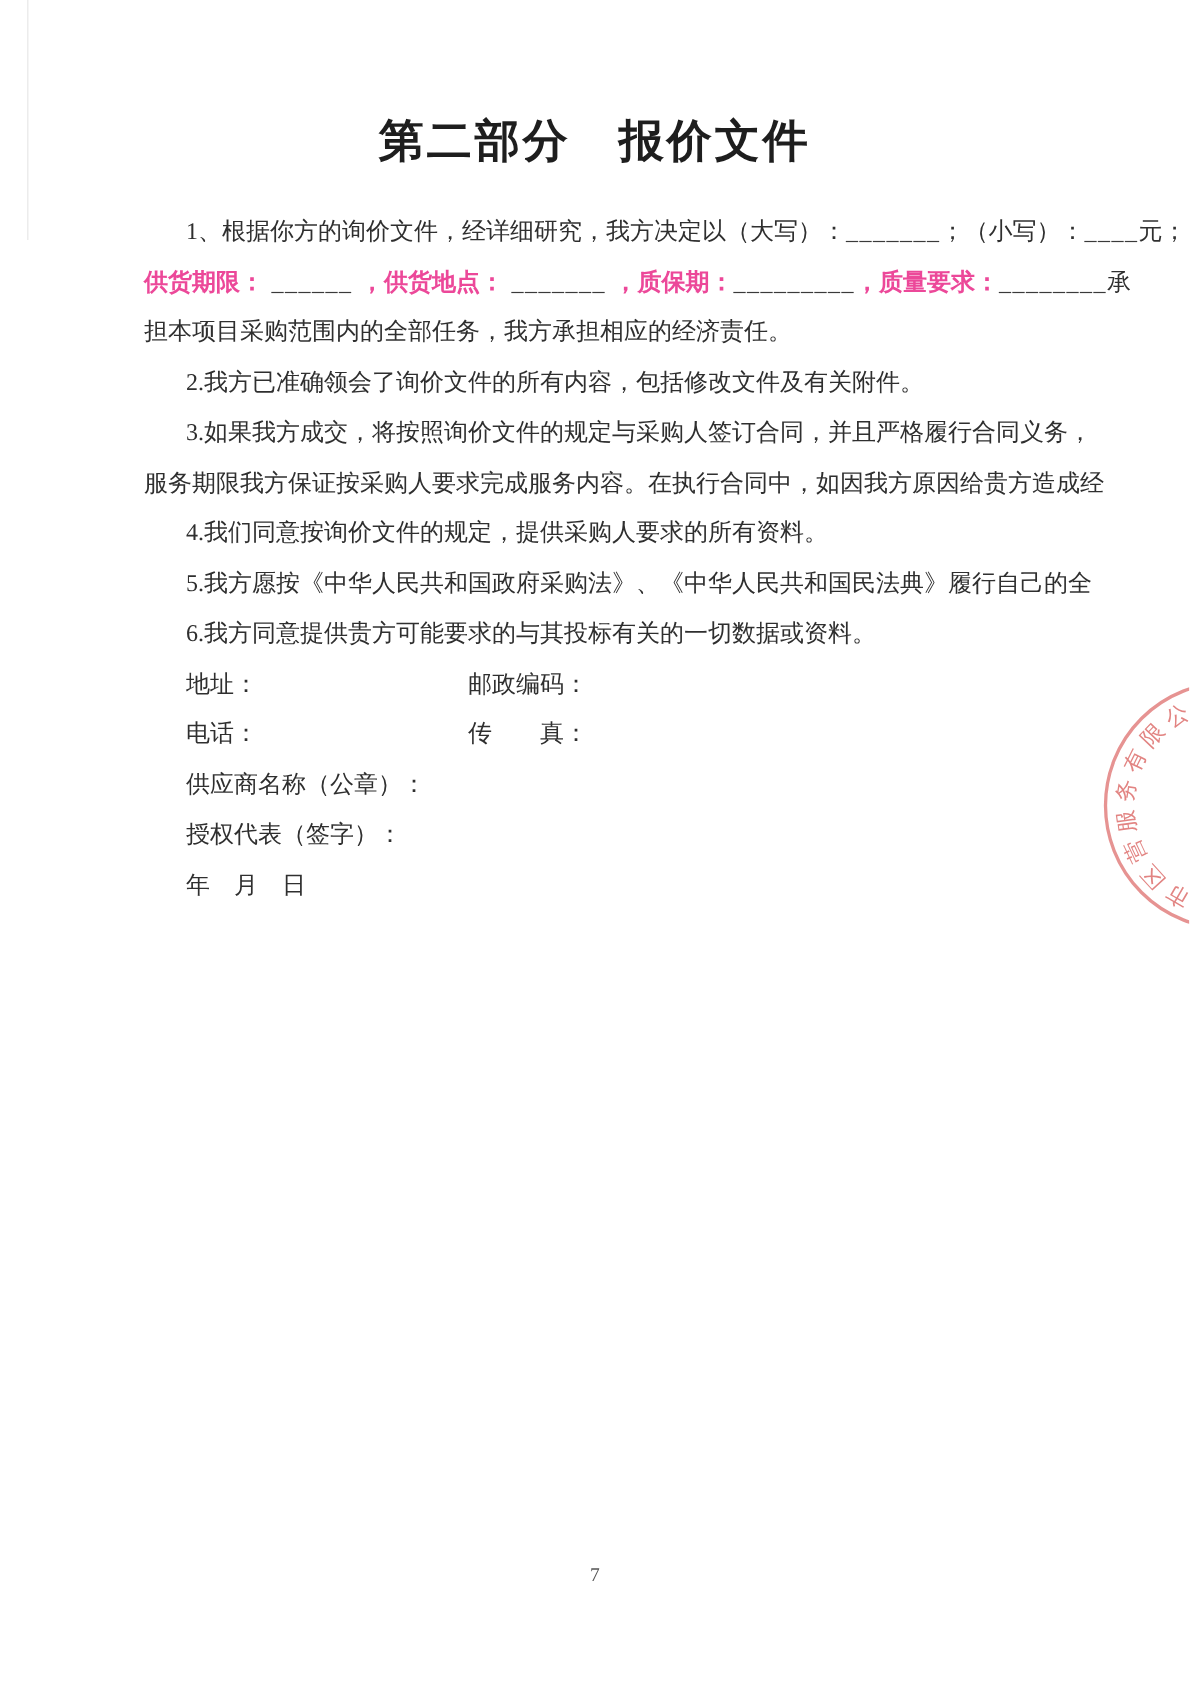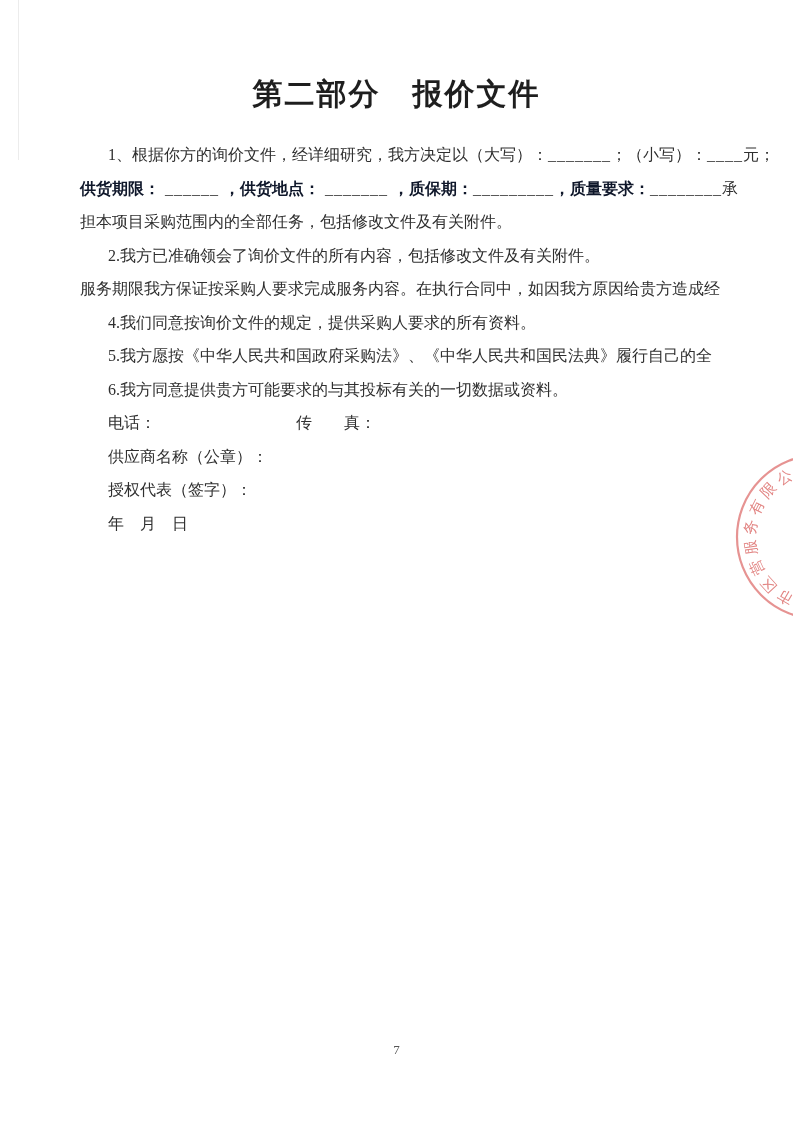--- a/index.html
+++ b/index.html
@@ -17,28 +17,28 @@
     width:1px; height:160px;
     background:#dcdcdc; opacity:.55;
   }
   .title {
     position:absolute; top:74px; left:0; width:100%;
     margin:0; text-align:center;
     font-size:30px; font-weight:bold; letter-spacing:2px;
     color:#1e1e1e;
   }
   .content {
-    position:absolute; left:80px; top:138px; width:644px;
+    position:absolute; left:96px; top:138px; width:644px;
   }
   .line {
     height:33.5px; line-height:33.5px;
     font-size:16px; white-space:nowrap;
   }
   .indent { padding-left:28px; }
-  .bold { font-weight:bold; color:#0f172a; }
+  .bold { font-weight:bold; color:#ec4899; }
   .blank { letter-spacing:1px; color:#3a3a3a; }
   .col { display:inline-block; }
   .page-number {
     position:absolute; top:1042px; left:0; width:100%;
     text-align:center; font-size:13px; color:#555;
   }
   .seal {
     position:absolute; left:690px; top:438px;
     pointer-events:none;
   }
@@ -52,26 +52,28 @@
 
 <div class="page">
 
   <div class="scan-edge"></div>
 
   <h1 class="title">第二部分　报价文件</h1>
 
   <div class="content" id="body-lines">
       <div class="line indent"><span>1、根据你方的询价文件，经详细研究，我方决定以（大写）：</span><span class="blank">_______</span><span>；（小写）：</span><span class="blank">____</span><span>元；</span></div>
       <div class="line"><span class="bold">供货期限：</span><span class="blank"> ______ </span><span class="bold">，供货地点：</span><span class="blank"> _______ </span><span class="bold">，质保期：</span><span class="blank">_________</span><span class="bold">，质量要求：</span><span class="blank">________</span><span>承</span></div>
-      <div class="line"><span>担本项目采购范围内的全部任务，包括修改文件及有关附件。</span></div>
+      <div class="line"><span>担本项目采购范围内的全部任务，我方承担相应的经济责任。</span></div>
       <div class="line indent"><span>2.我方已准确领会了询价文件的所有内容，包括修改文件及有关附件。</span></div>
+      <div class="line indent"><span>3.如果我方成交，将按照询价文件的规定与采购人签订合同，并且严格履行合同义务，</span></div>
       <div class="line"><span>服务期限我方保证按采购人要求完成服务内容。在执行合同中，如因我方原因给贵方造成经</span></div>
       <div class="line indent"><span>4.我们同意按询价文件的规定，提供采购人要求的所有资料。</span></div>
       <div class="line indent"><span>5.我方愿按《中华人民共和国政府采购法》、《中华人民共和国民法典》履行自己的全</span></div>
       <div class="line indent"><span>6.我方同意提供贵方可能要求的与其投标有关的一切数据或资料。</span></div>
+      <div class="line indent"><span class="col" style="width: 188px;">地址：</span><span>邮政编码：</span></div>
       <div class="line indent"><span class="col" style="width: 188px;">电话：</span><span>传　　真：</span></div>
       <div class="line indent"><span>供应商名称（公章）：</span></div>
       <div class="line indent"><span>授权代表（签字）：</span></div>
       <div class="line indent"><span>年　月　日</span></div>
     </div>
 
   <svg class="seal" width="103" height="205" viewBox="0 0 103 205" aria-hidden="true">
     <circle cx="129" cy="99" r="82" fill="none" stroke-width="2.2" opacity="0.75" stroke="#dd6f6d"></circle>
     <path id="sealTextArc" d="M 129,163 A 64,64 0 0 1 129,35" fill="none"></path>
     <text fill="#dd6f6d">

